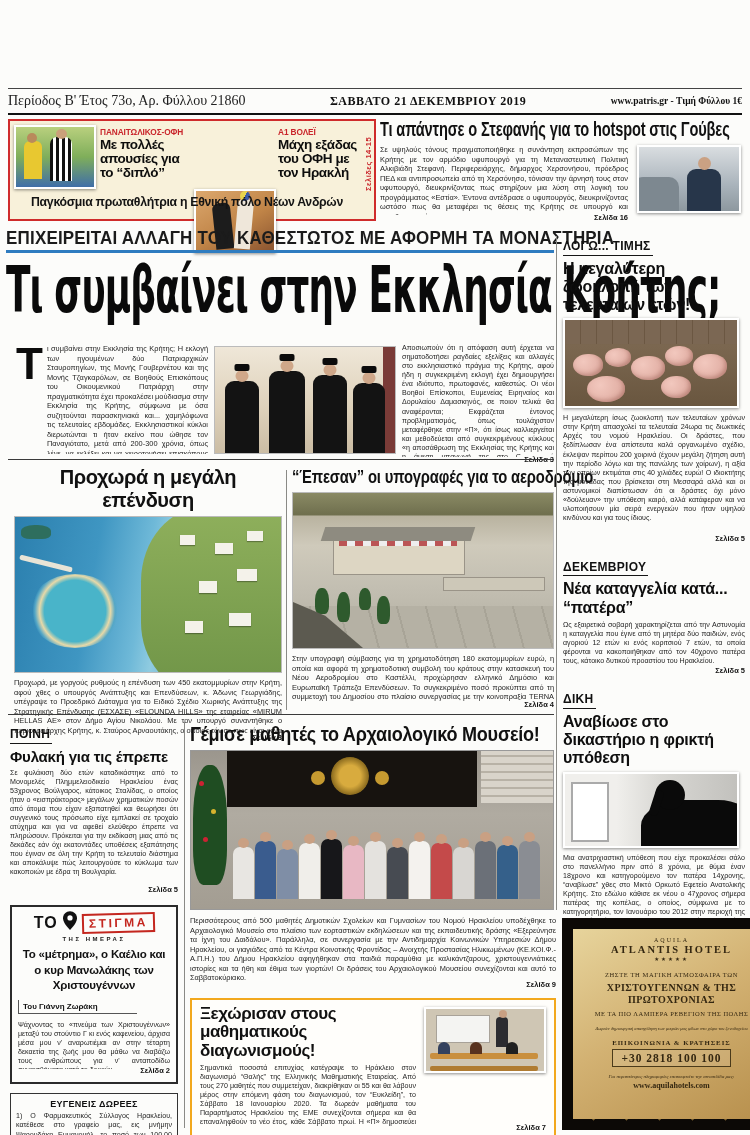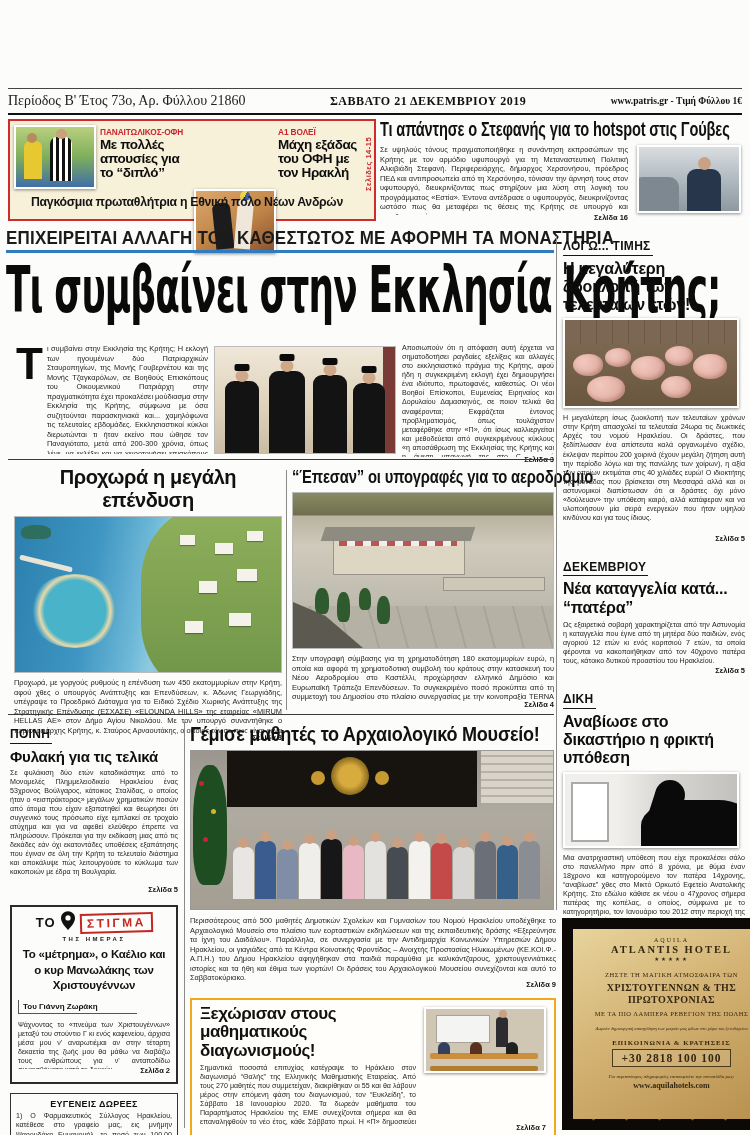--- a/index.html
+++ b/index.html
@@ -49,21 +49,21 @@
   .monk::before{content:"";position:absolute;top:-11px;left:50%;transform:translateX(-50%);width:13px;height:12px;border-radius:50%;background:#cfa789;}
   .monk::after{content:"";position:absolute;top:-17px;left:50%;transform:translateX(-50%);width:15px;height:7px;background:#0b0b0b;border-radius:2px;}
   .kid{position:absolute;bottom:10px;width:21px;border-radius:7px 7px 0 0;}
   .kid::before{content:"";position:absolute;top:-9px;left:50%;margin-left:-5.5px;width:11px;height:10px;border-radius:50%;background:#c9a083;}
   .pig{position:absolute;background:radial-gradient(circle at 35% 35%,#f2c8be,#dba59a);border-radius:50% 46% 48% 50%;box-shadow:inset -2px -2px 4px rgba(120,60,50,.35);}
   .bld{position:absolute;background:#f4f2ea;box-shadow:0 1px 1px rgba(0,0,0,.3);}
   .tree{position:absolute;background:#2e5a2d;border-radius:45% 45% 30% 30%;}
   
   .stigma-box{border:2px solid #2b2b2b;padding:6px 6px 5px;margin-top:9px;position:relative;background:#fcfcfa;}
   .stg-row{display:flex;align-items:center;justify-content:center;gap:5px;margin-top:-2px;}
-  .stg-to{font-weight:bold;font-size:13px;letter-spacing:1px;}
+  .stg-to{font-weight:bold;font-size:16px;letter-spacing:1px;}
   .stamp{border:2px solid #c4271f;color:#c4271f;font-weight:900;font-size:12px;letter-spacing:2.5px;padding:1px 5px;transform:rotate(-1.5deg);}
   .stg-sub{text-align:center;font-size:6px;letter-spacing:2.5px;font-weight:bold;color:#222;margin-top:2px;}
   .stg-title{text-align:center;font-weight:bold;font-size:11.5px;line-height:1.35;letter-spacing:-.2px;margin-top:5px;}
   .stg-by{font-weight:bold;font-size:8px;border-bottom:1px solid #555;border-left:1px solid #555;padding:2px 0 2px 4px;width:75%;margin-top:6px;}
   
   .don-box{border:1px solid #333;padding:5px 5px 4px;margin-top:9px;background:#fcfcfa;}
   .don-title{text-align:center;font-weight:bold;font-size:9px;letter-spacing:.3px;}
   
   .math-box{border:2.5px solid #f2a81d;padding:5px 8px 4px;margin-top:7px;background:#fffefb;overflow:hidden;}
   .math-title{font-weight:800;font-size:17px;line-height:1.1;letter-spacing:-.4px;margin-bottom:3px;}
@@ -239,21 +239,21 @@
       <div class="pgline"><span class="pgref">Σελίδα 5</span></div>
     </div>
   </div>
 
   <div class="hline" style="left:8px;top:714px;width:546px;"></div>
   <div class="vline" style="left:184px;top:722px;height:406px;"></div>
 
   <div class="abs" style="left:10px;top:724px;width:168px;">
     <div>
       <span class="kick">ΠΟΙΝΗ</span>
-      <div class="rh" style="font-size:15px;">Φυλακή για τις τελικά</div>
+      <div class="rh" style="font-size:15px;">Φυλακή για τις έπρεπε</div>
       <div class="bt-sm" style="height:119px;overflow:hidden;">Σε φυλάκιση δύο ετών καταδικάστηκε από το Μονομελές Πλημμελειοδικείο Ηρακλείου ένας 53χρονος Βούλγαρος, κάτοικος Σταλίδας, ο οποίος ήταν ο «εισπράκτορας» μεγάλων χρηματικών ποσών από άτομα που είχαν εξαπατηθεί και θεωρήσει ότι συγγενικό τους πρόσωπο είχε εμπλακεί σε τροχαίο ατύχημα και για να αφεθεί ελεύθερο έπρεπε να πληρώσουν. Πρόκειται για την εκδίκαση μιας από τις δεκάδες εάν όχι εκατοντάδες υποθέσεις εξαπάτησης που έγιναν σε όλη την Κρήτη το τελευταίο διάστημα και αποκάλυψε πώς λειτουργούσε το κύκλωμα των κακοποιών με έδρα τη Βουλγαρία.</div>
       <div class="pgline"><span class="pgref">Σελίδα 5</span></div>
     </div>
 
     <div class="stigma-box">
       <div class="stg-row">
         <span class="stg-to">ΤΟ</span>
         <span>
           <svg width="14" height="19" viewBox="0 0 24 32">
               <path d="M12 0C5.4 0 0 5.4 0 12c0 9 12 20 12 20s12-11 12-20C24 5.4 18.6 0 12 0z" fill="#111"></path>

